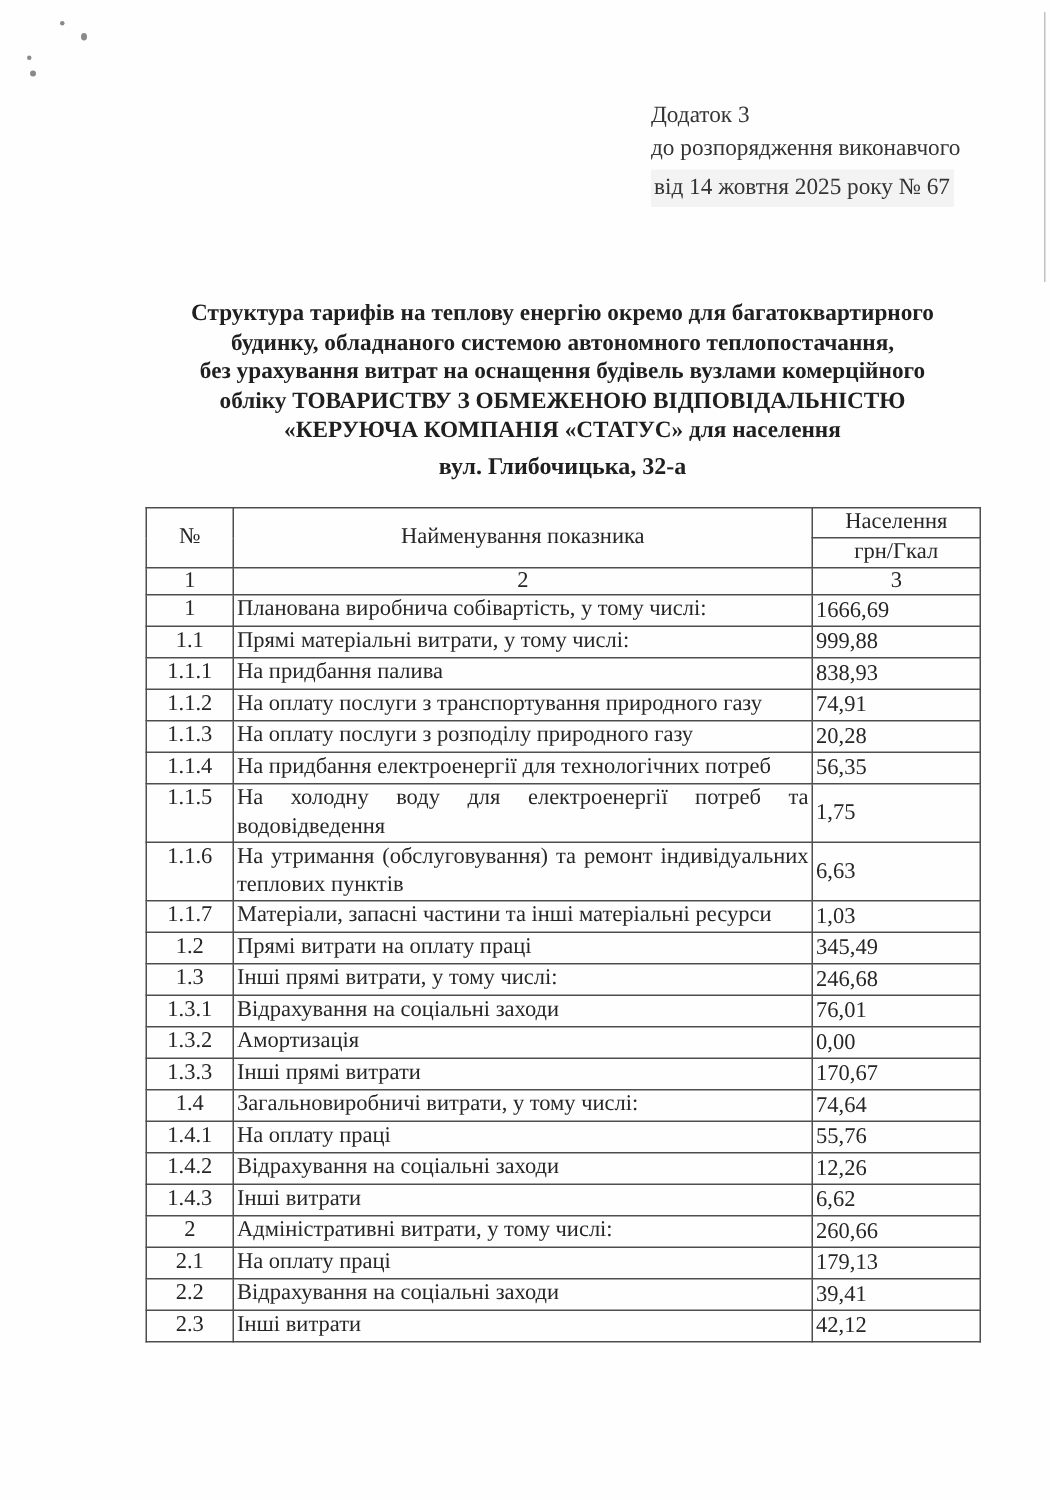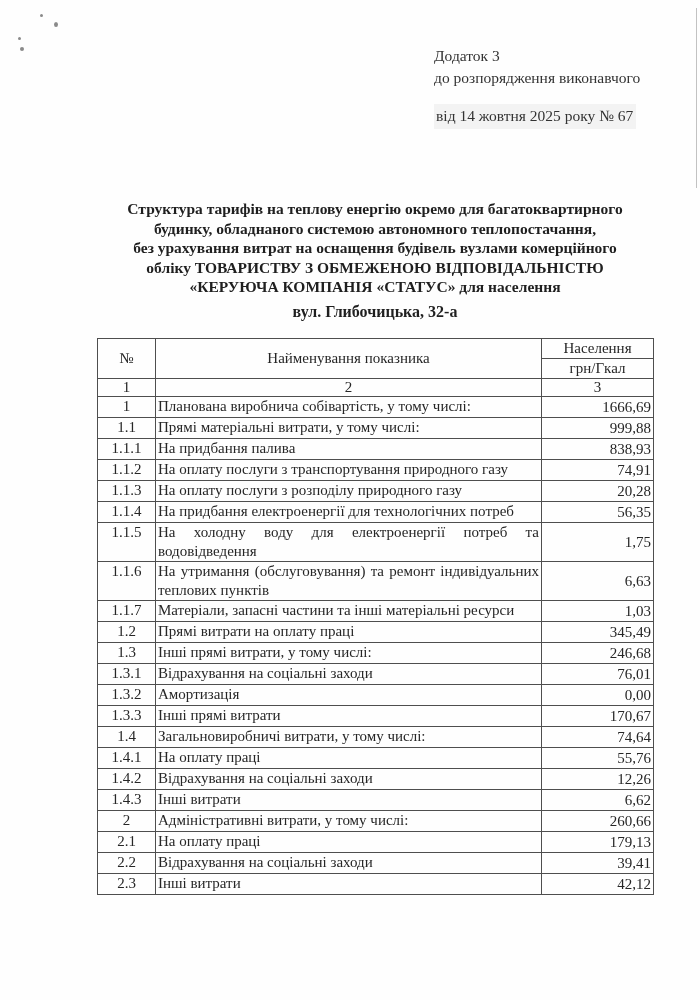--- a/index.html
+++ b/index.html
@@ -23,28 +23,28 @@
   }
   .speck { position: absolute; background: #8a8a8a; border-radius: 50%; }
   .speck.s1 { left: 40px; top: 14px; width: 3px; height: 3px; }
   .speck.s2 { left: 54px; top: 22px; width: 4px; height: 5px; }
   .speck.s3 { left: 18px; top: 37px; width: 3px; height: 3px; }
   .speck.s4 { left: 20px; top: 47px; width: 4px; height: 4px; }
 
   
   .appendix-block {
     position: absolute;
-    left: 434px; top: 45px;
+    left: 434px; top: 66px;
     width: 240px;
     font-size: 15.5px;
     line-height: 21.5px;
     color: #333;
   }
   .appendix-block .date-line {
-    margin-top: 16px;
+    margin-top: 4px;
     padding: 1px 3px 2px 2px;
     background: rgba(0,0,0,0.045);
     display: inline-block;
   }
 
   
   .title-block {
     position: absolute;
     left: 45px; top: 199px;
     width: 660px;
@@ -90,21 +90,21 @@
 
   tr.index-row td { text-align: center; height: 17px; line-height: 17px; }
 
   td.c-num  { text-align: center; vertical-align: top; height: 20px; }
   td.c-name {
     text-align: justify;
     vertical-align: top;
     padding: 0 6px 0 8px;
     margin-left: 25px;
   }
-  td.c-value { text-align: right; vertical-align: middle; }
+  td.c-value { text-align: left; vertical-align: middle; }
 </style>
 </head>
 <body>
 
 <div class="page">
 
   <div class="scan-edge"></div>
   <div class="speck s1"></div>
   <div class="speck s2"></div>
   <div class="speck s3"></div>

